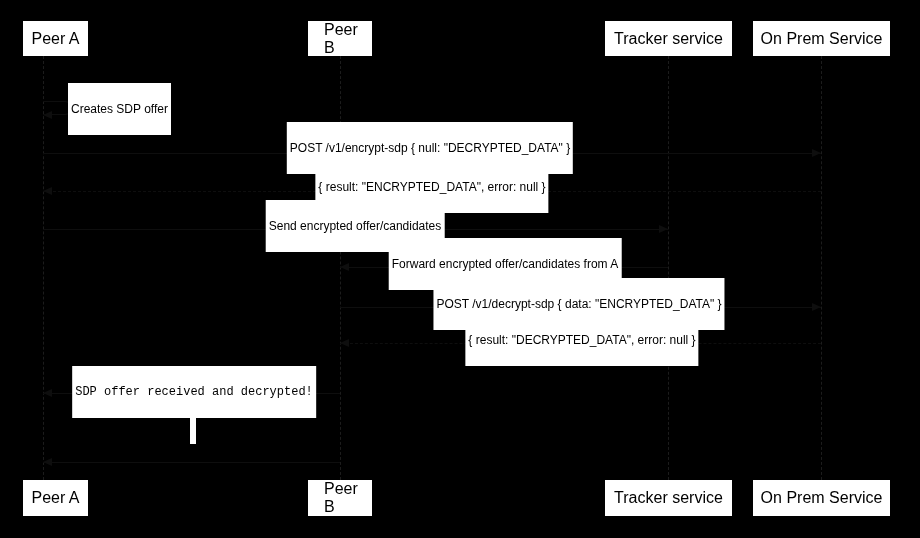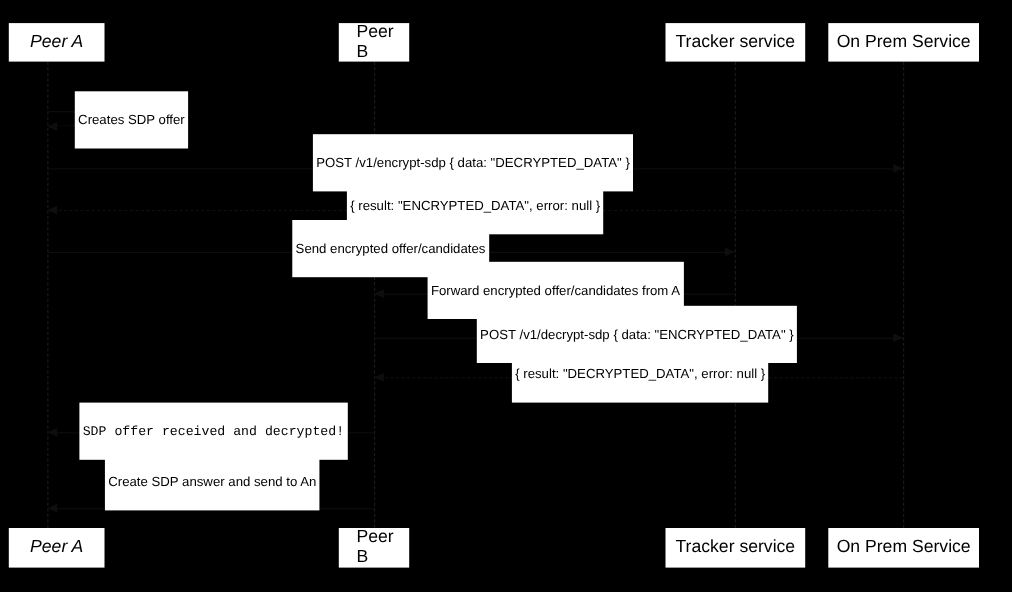--- a/index.html
+++ b/index.html
@@ -3,21 +3,21 @@
 <meta charset="utf-8">
 <style>
   html,body{margin:0;padding:0;background:#000;}
   #canvas{position:relative;width:920px;height:538px;background:#000;overflow:hidden;
           font-family:"Liberation Sans",sans-serif;}
   
   .actor{position:absolute;background:#fff;color:#000;display:flex;align-items:center;
          justify-content:center;font-size:16px;z-index:3;box-sizing:border-box;}
   .actor.top{top:21px;height:35px;}
   .actor.bottom{top:480px;height:36px;}
-  .ax1{left:8px;width:87px;font-style:italic;} .ax2{left:308px;width:64px;padding-left:16px;}
+  .ax1{left:23px;width:65px;} .ax2{left:308px;width:64px;padding-left:16px;}
   .ax3{left:605px;width:127px;} .ax4{left:753px;width:137px;}
   
   .lifeline{position:absolute;top:56px;height:424px;width:0;
             border-left:1px dashed #1c1c1c;z-index:1;}
   .lf1{left:43px;} .lf2{left:340px;} .lf3{left:668px;} .lf4{left:821px;}
   
   .arrow{position:absolute;height:0;border-top:1px solid #0e0e0e;z-index:1;}
   .arrow.dashed{border-top-style:dashed;}
   .ah{position:absolute;width:0;height:0;top:-5px;}
   .ah.right{right:0;border-left:9px solid #0e0e0e;border-top:4px solid transparent;border-bottom:4px solid transparent;}
@@ -80,29 +80,28 @@
       <span class="ah left"></span>
     </div>
   <div id="ar8" class="arrow">
       <span class="ah left"></span>
     </div>
   <div id="ar9" class="arrow">
       <span class="ah left"></span>
     </div>
 
   <div id="m1" class="msg">Creates SDP offer</div>
-  <div id="m2" class="msg ctr">POST /v1/encrypt-sdp { data: "DECRYPTED_DATA" }</div>
+  <div id="m2" class="msg ctr">POST /v1/encrypt-sdp { null: "DECRYPTED_DATA" }</div>
   <div id="m3" class="msg ctr">{ result: "ENCRYPTED_DATA", error: null }</div>
   <div id="m4" class="msg ctr">Send encrypted offer/candidates</div>
   <div id="m5" class="msg ctr">Forward encrypted offer/candidates from A</div>
   <div id="m6" class="msg ctr">POST /v1/decrypt-sdp { data: "ENCRYPTED_DATA" }</div>
   <div id="m7" class="msg ctr">{ result: "DECRYPTED_DATA", error: null }</div>
   <div id="m8" class="msg ctr">SDP offer received and decrypted!</div>
   <div id="m9" class="msg ctr">
-    <span>Create SDP answer and send to An</span>
   </div>
 
   <div class="actor top ax1">Peer A</div>
   <div class="actor top ax2">Peer B</div>
   <div class="actor top ax3">Tracker service</div>
   <div class="actor top ax4">On Prem Service</div>
 
   <div class="actor bottom ax1">Peer A</div>
   <div class="actor bottom ax2">Peer B</div>
   <div class="actor bottom ax3">Tracker service</div>

